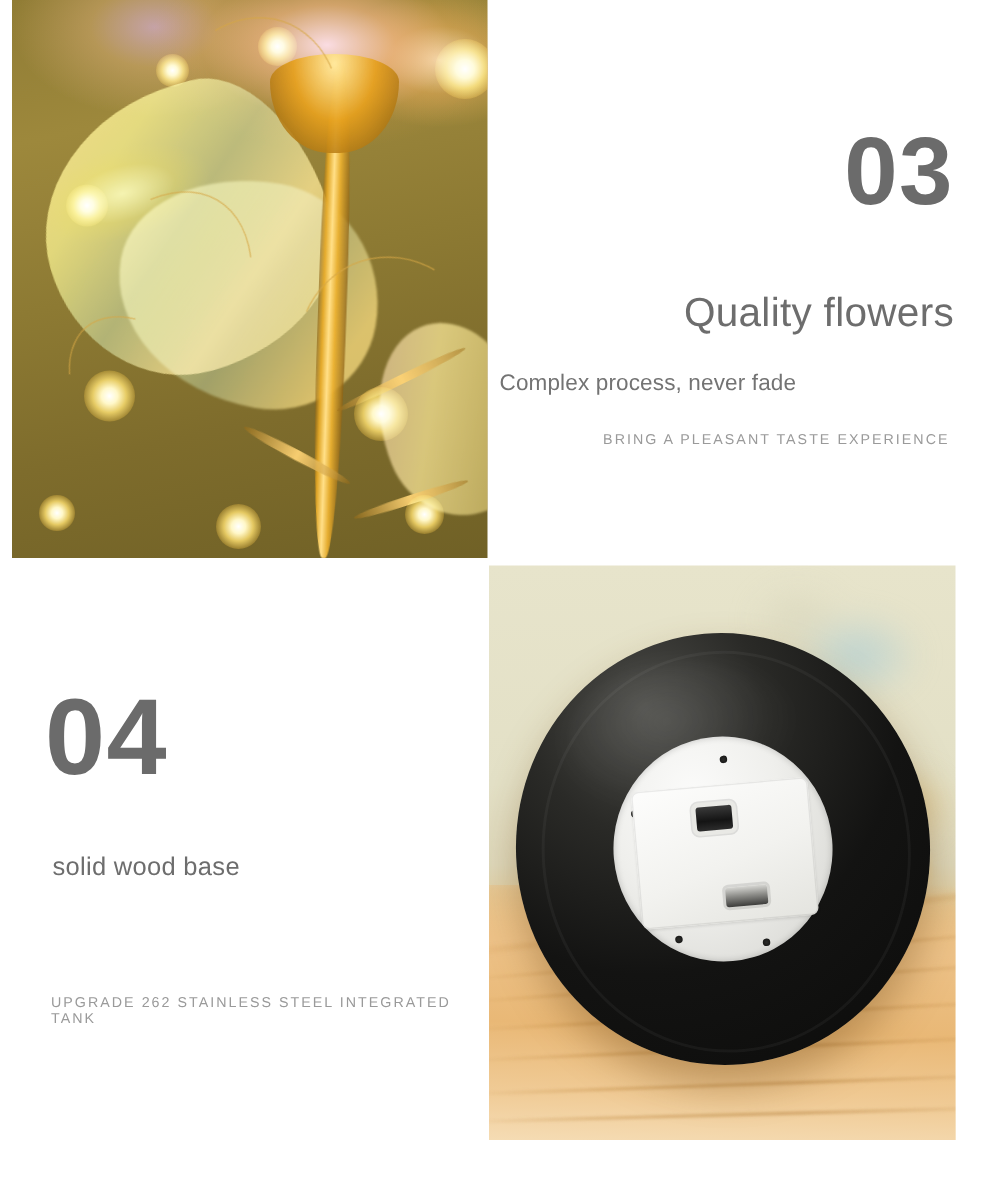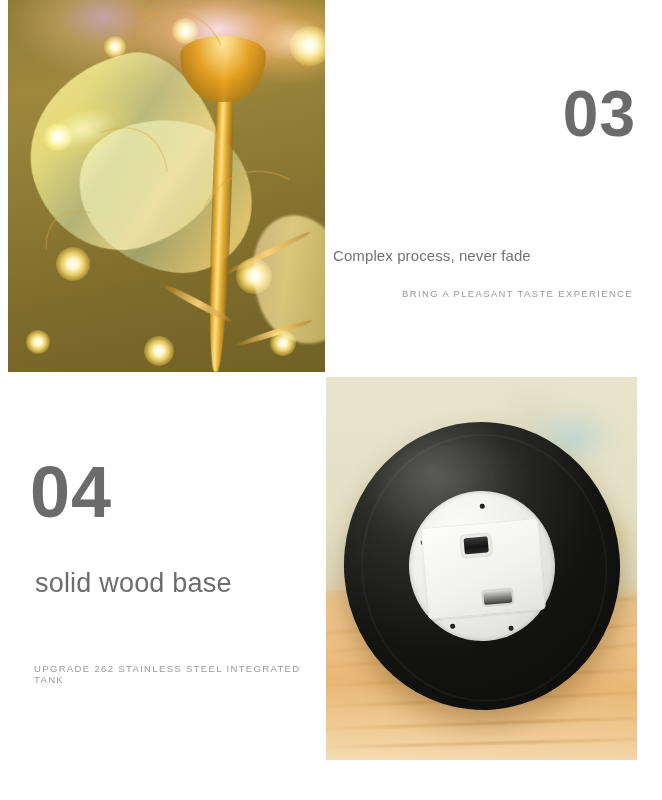--- a/index.html
+++ b/index.html
@@ -289,21 +289,21 @@
   }
   #num-04 {
     position: absolute;
     left: 30px; top: 78px;
     font-size: 72px;
   }
   #title-04 {
     position: absolute;
     left: 35px; top: 190px;
     color: #6d6d6d;
-    font-size: 27px;
+    font-size: 17px;
     font-weight: 400;
     letter-spacing: 0.2px;
   }
   #sub-04 {
     position: absolute;
     left: 34px; top: 251px;
     color: #8a8a8a;
     font-size: 9.5px;
     letter-spacing: 0.15px;
   }
@@ -346,20 +346,21 @@
       <div class="bulb" style="left:136px; top:336px; width:30px; height:30px;"></div>
       <div class="bulb" style="left:18px;  top:330px; width:24px; height:24px;"></div>
       <div class="bulb" style="left:164px; top:18px;  width:26px; height:26px;"></div>
       <div class="bulb" style="left:96px;  top:36px;  width:22px; height:22px;"></div>
       <div class="bulb" style="left:262px; top:330px; width:26px; height:26px;"></div>
     </div>
   </div>
 
   <div id="block-03">
     <div class="num" id="num-03">03</div>
+    <div id="title-03">Quality flowers</div>
     <div id="sub-03">Complex process, never fade</div>
     <div id="tag-03">BRING A PLEASANT TASTE EXPERIENCE</div>
   </div>
 
   <div id="block-04">
     <div class="num" id="num-04">04</div>
     <div id="title-04">solid wood base</div>
     <div id="tag-04">UPGRADE 262 STAINLESS STEEL INTEGRATED TANK</div>
   </div>
 

